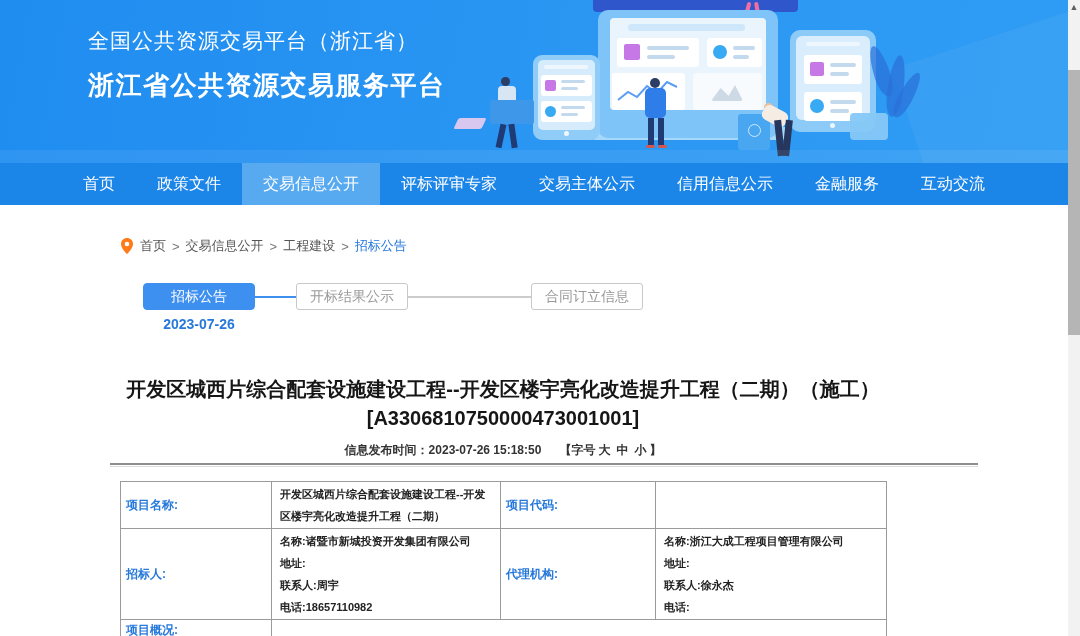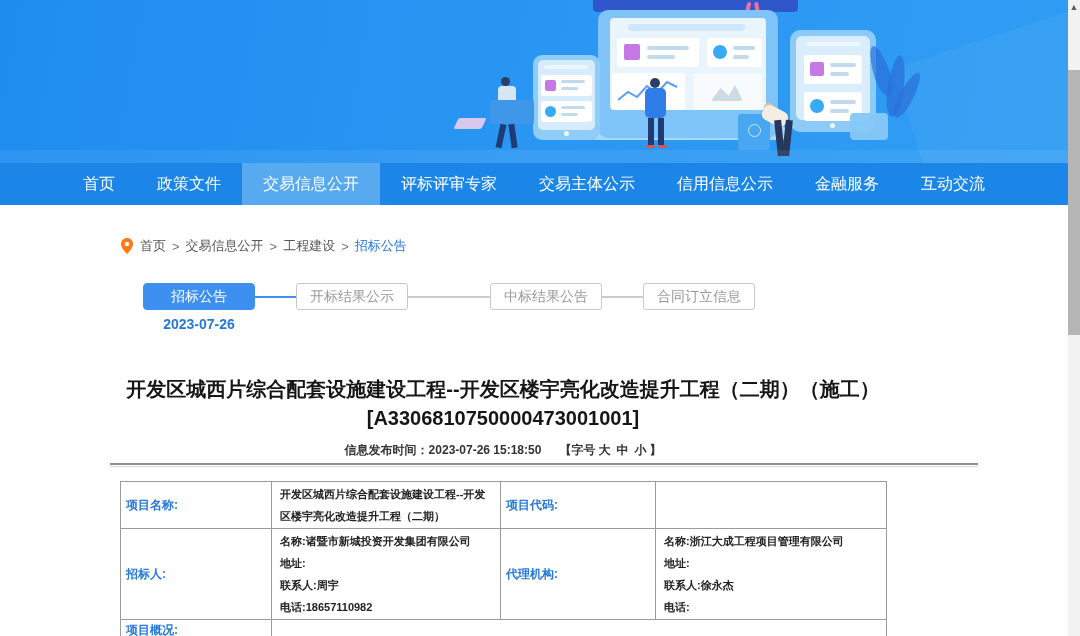--- a/index.html
+++ b/index.html
@@ -84,20 +84,24 @@
 
   
   .scrollbar{position:absolute;top:0;right:0;width:12px;height:636px;background:#f2f2f2;z-index:50;}
   .scroll-arrow{width:12px;height:14px;text-align:center;font-size:9px;line-height:14px;color:#606060;cursor:pointer;}
   .scroll-thumb{position:absolute;top:70px;left:0;width:12px;height:265px;background:#b5b5b5;cursor:pointer;}
 </style>
 </head>
 <body>
 
 <div class="header">
+  <div class="header-titles">
+    <div class="site-title-1">全国公共资源交易平台（浙江省）</div>
+    <div class="site-title-2">浙江省公共资源交易服务平台</div>
+  </div>
 
   <div class="illus">
     <div class="sh diag"></div>
     <div class="sh topbar"></div>
     <div class="sh legpink" style="left:298px;top:2px;transform:rotate(15deg);"></div>
     <div class="sh legpink" style="left:307px;top:2px;transform:rotate(-10deg);"></div>
 
     <div class="sh mon-base"></div>
     <div class="sh mon-frame"></div>
     <div class="sh mon-screen"></div>
@@ -214,23 +218,20 @@
       <div class="step">
         <div class="step-box active">招标公告</div>
         <div class="step-date">2023-07-26</div>
       </div>
       <div class="connector active"></div>
       <div class="step">
         <div class="step-box inactive">开标结果公示</div>
       </div>
       <div class="connector"></div>
       <div class="connector"></div>
-      <div class="step">
-        <div class="step-box inactive">中标结果公告</div>
-      </div>
       <div class="connector"></div>
       <div class="step">
         <div class="step-box inactive">合同订立信息</div>
       </div>
     </div>
 
   <div class="article">
     <div class="title">开发区城西片综合配套设施建设工程--开发区楼宇亮化改造提升工程（二期）（施工）[A3306810750000473001001]</div>
     <div class="publine">
       <span>信息发布时间：</span><span>2023-07-26 15:18:50</span><span class="fontsize"><span>【字号</span><span class="fs-opt">大</span><span class="fs-opt">中</span><span class="fs-opt">小</span><span>】</span></span>

